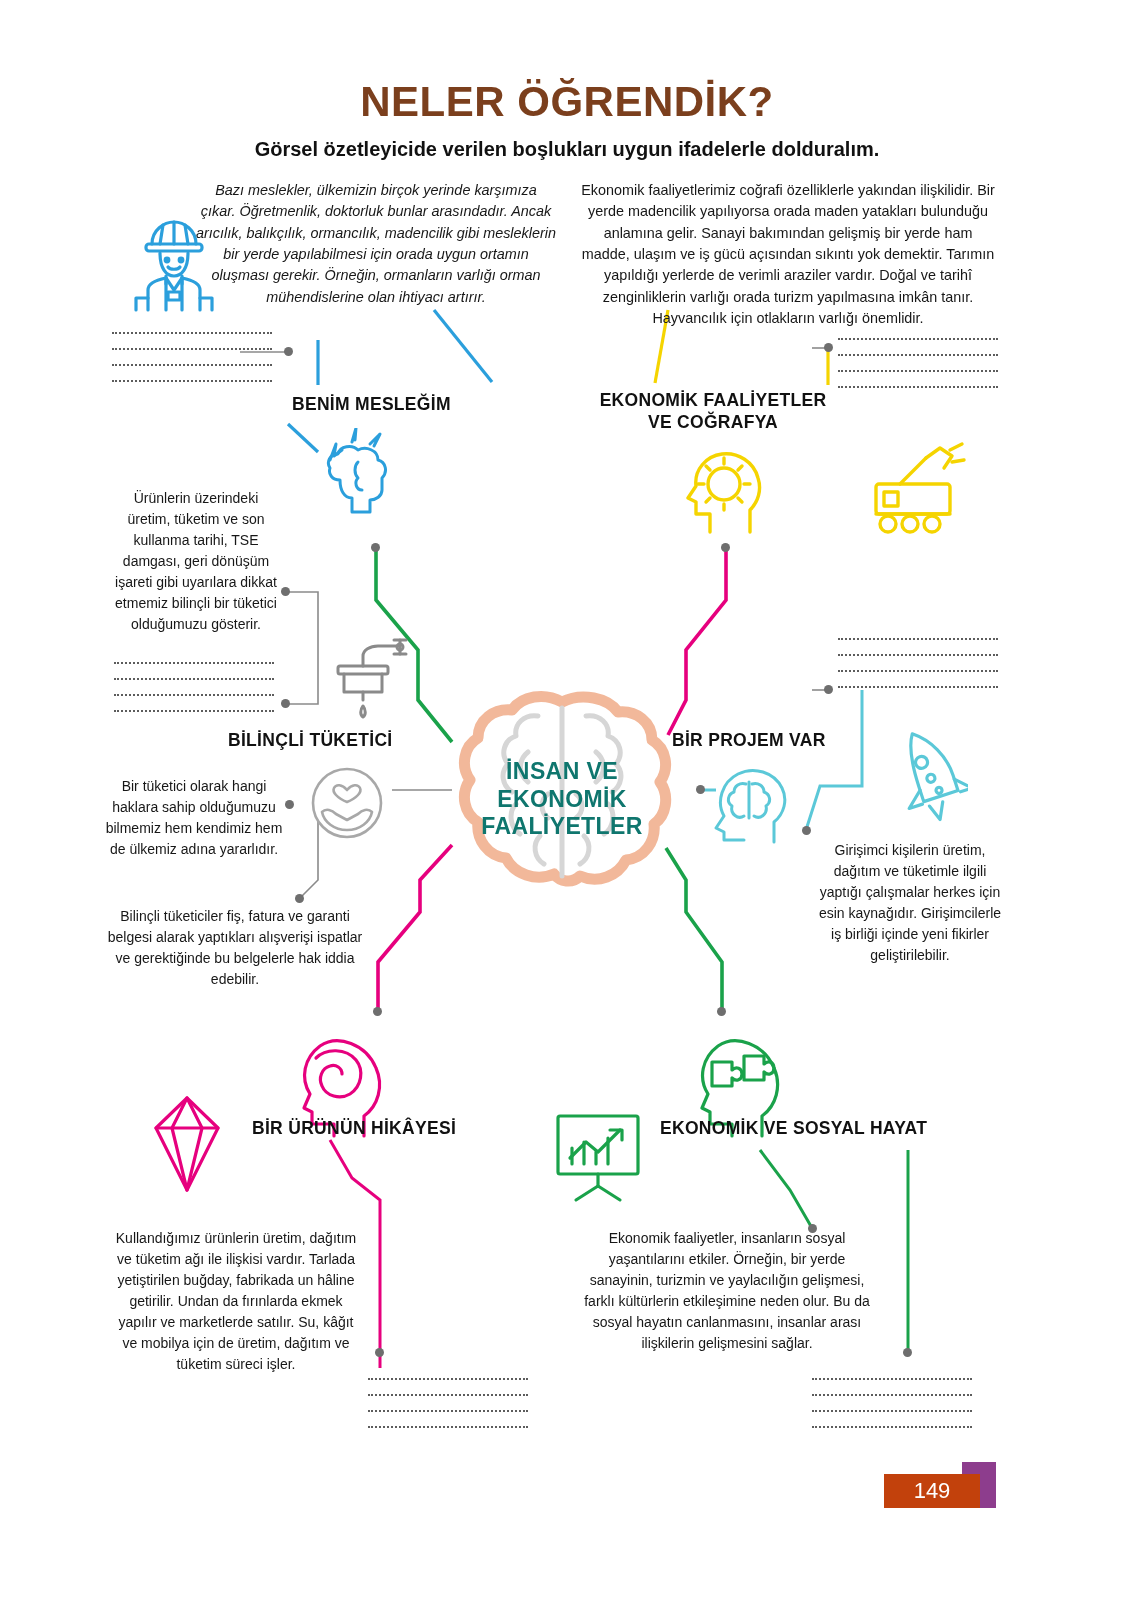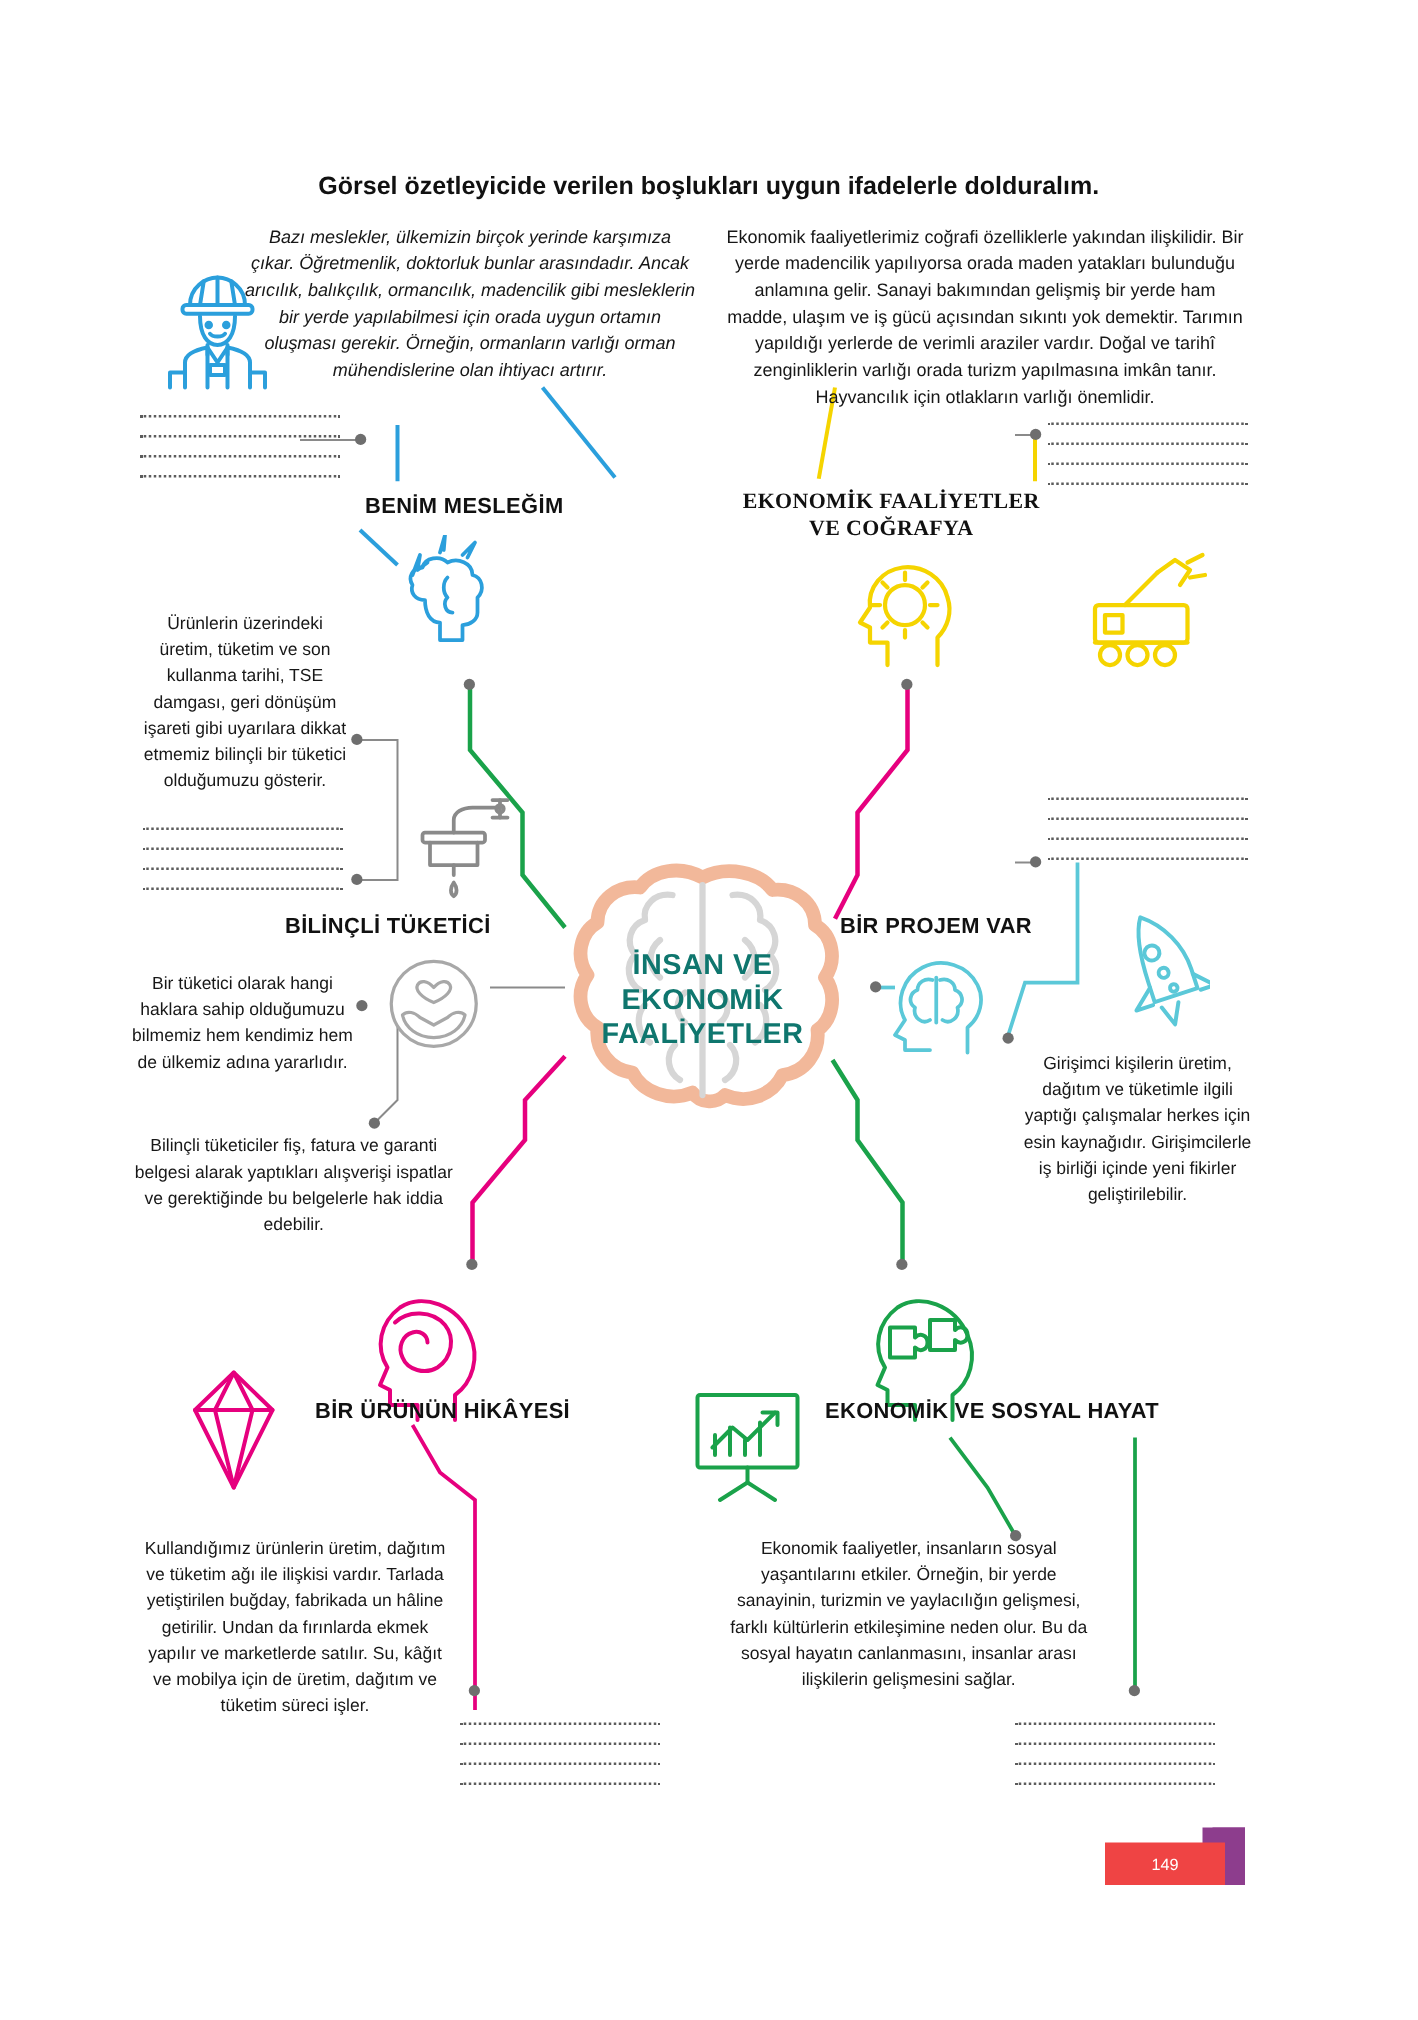--- a/index.html
+++ b/index.html
@@ -42,21 +42,21 @@
   .branch-label{
     position:absolute;
     font-size:17.5px;
     font-weight:bold;
     color:#111;
     letter-spacing:.3px;
     text-align:center;
     line-height:1.25;
     white-space:nowrap;
   }
-  .branch-label.two-line{white-space:normal;font-family:Liberation Serif, serif;}
+  .branch-label.two-line{white-space:normal;}
 
   
   .center-node{
     position:absolute;
     left:452px;top:686px;
     width:220px;height:215px;
   }
   .center-node .brain-svg{position:absolute;inset:0;}
   .center-text{
     position:absolute;left:0;top:72px;width:220px;
@@ -86,23 +86,23 @@
   .wires{position:absolute;left:0;top:0;width:1134px;height:1616px;pointer-events:none;}
 
   
   .icon{position:absolute;}
 
   
   .page-badge{
     position:absolute;
     left:884px;top:1474px;
     width:96px;height:34px;
-    background:#ef4444;
+    background:#c2410c;
     color:#ffffff;
-    font-size:13px;
+    font-size:22px;
     font-weight:normal;
     display:flex;align-items:center;justify-content:center;
   }
   .page-accent{
     position:absolute;
     left:970px;top:1462px;
     width:26px;height:46px;
     background:#8d3d8d;
     z-index:-1;
   }
@@ -111,20 +111,21 @@
     left:962px;top:1462px;
     width:34px;height:18px;
     background:#8d3d8d;
   }
 </style>
 </head>
 <body>
 
 <div class="page">
 
+  <div class="title">NELER ÖĞRENDİK?</div>
   <div class="subtitle">Görsel özetleyicide verilen boşlukları uygun ifadelerle dolduralım.</div>
 
   <svg class="wires" viewBox="0 0 1134 1616">
 
     <path d="M318,340 L318,385" stroke="#2b9fdc" stroke-width="3.2" fill="none"></path>
     <path d="M434,310 L492,382" stroke="#2b9fdc" stroke-width="3.2" fill="none"></path>
     <path d="M291,352 L240,352" stroke="#8a8a8a" stroke-width="1.6" fill="none"></path>
     <path d="M288,424 L318,452" stroke="#2b9fdc" stroke-width="3.2" fill="none"></path>
 
     <path d="M668,310 L655,383" stroke="#f5d400" stroke-width="3.2" fill="none"></path>

